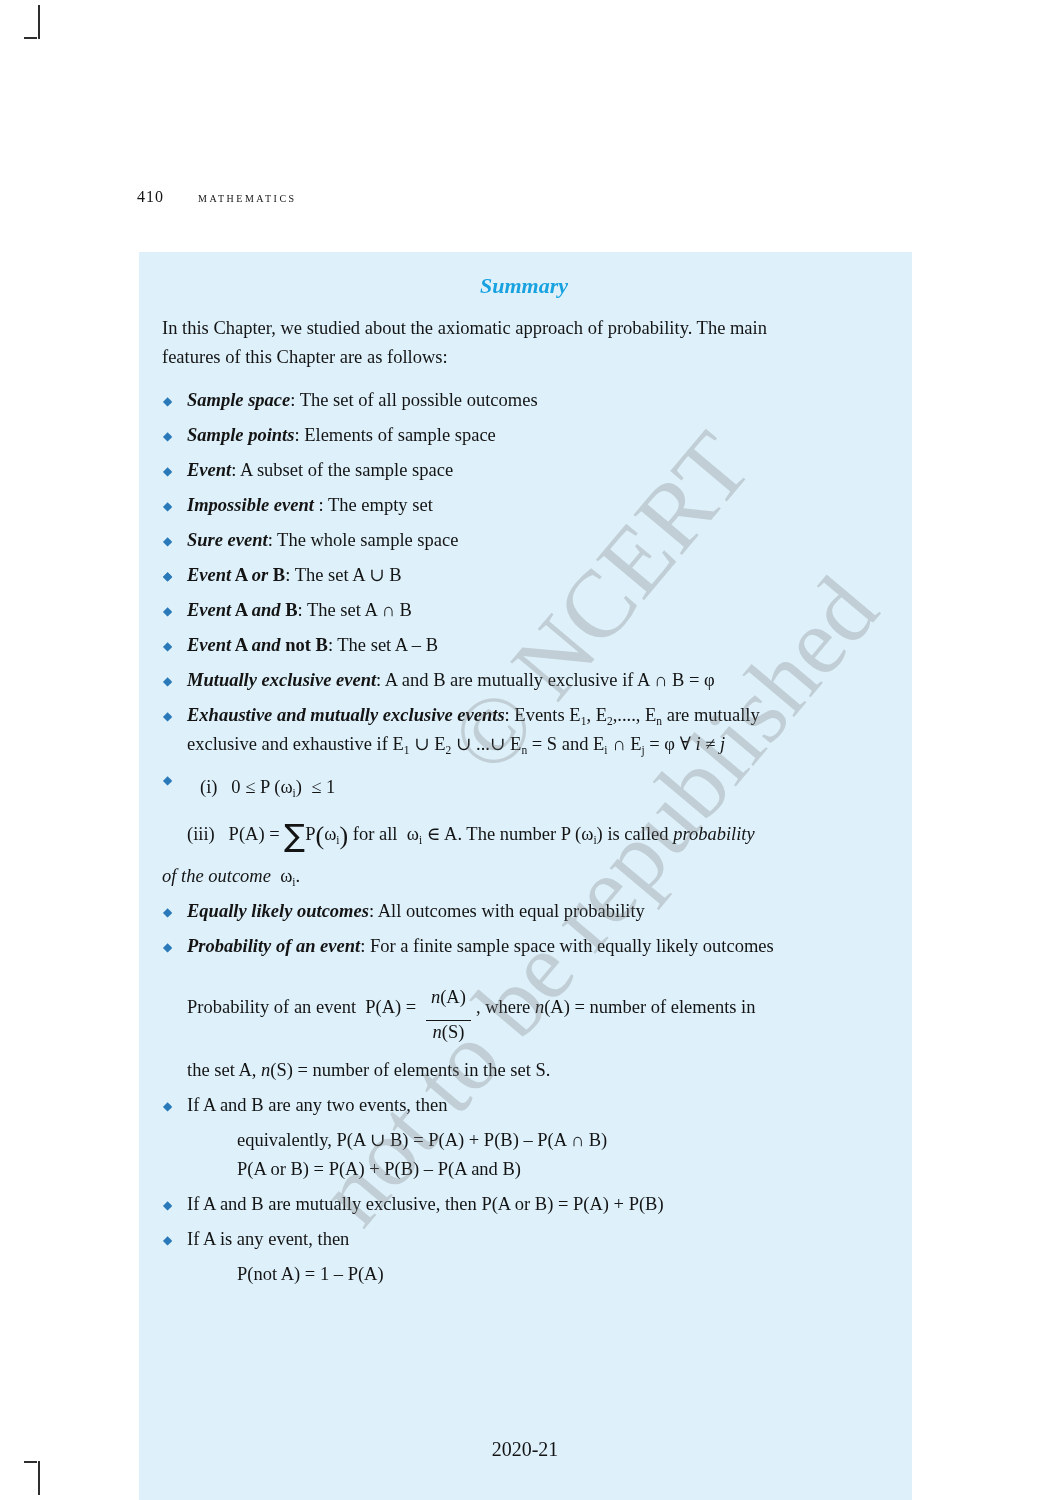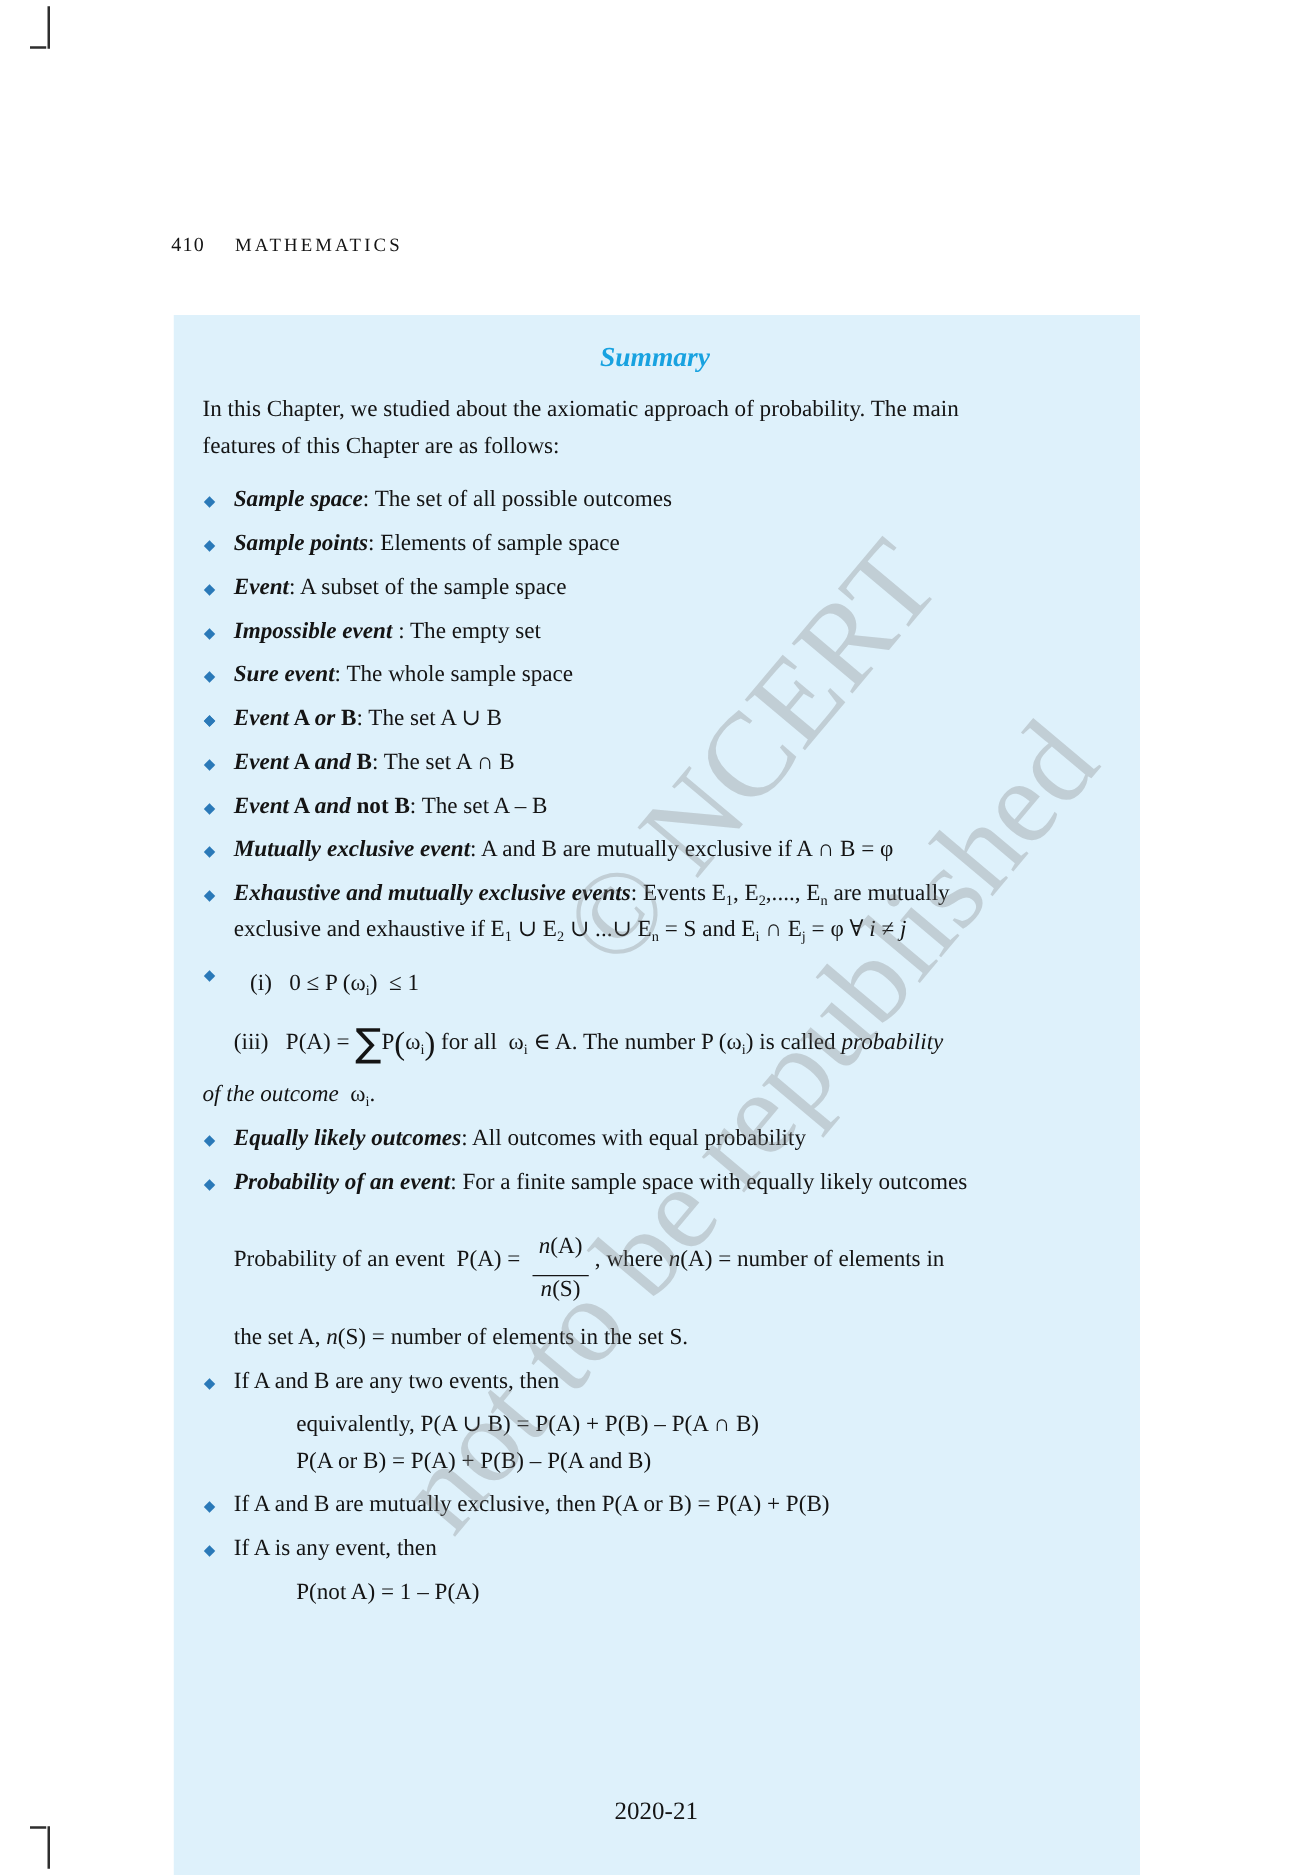--- a/index.html
+++ b/index.html
@@ -14,22 +14,22 @@
 
   
   .crop { position: absolute; background: #2e2e2e; }
   .crop-v-tl { left:38px; top:5px;    width:2px;  height:34px; }
   .crop-h-tl { left:24px; top:37px;   width:13px; height:2px;  }
   .crop-v-bl { left:38px; top:1461px; width:2px;  height:34px; }
   .crop-h-bl { left:24px; top:1461px; width:13px; height:2px;  }
 
   
   .page-header { position:absolute; left:137px; top:188px; font-size:16px; }
-  .pagenum  { margin-right:20px; letter-spacing:1px;text-align:center; }
-  .headtitle{ font-size:15px; letter-spacing:2.5px; }
+  .pagenum  { margin-right:30px; letter-spacing:1px;text-align:center; }
+  .headtitle{ font-size:10px; letter-spacing:2.5px; }
 
   
   .summary-box {
     position:absolute; left:139px; top:252px; width:773px; height:1397px;
     background:#def1fb;
     padding:16px 26px 0 23px;
     font-size:18.5px; line-height:29px;
     overflow:hidden;
   }
   .summary-title {

